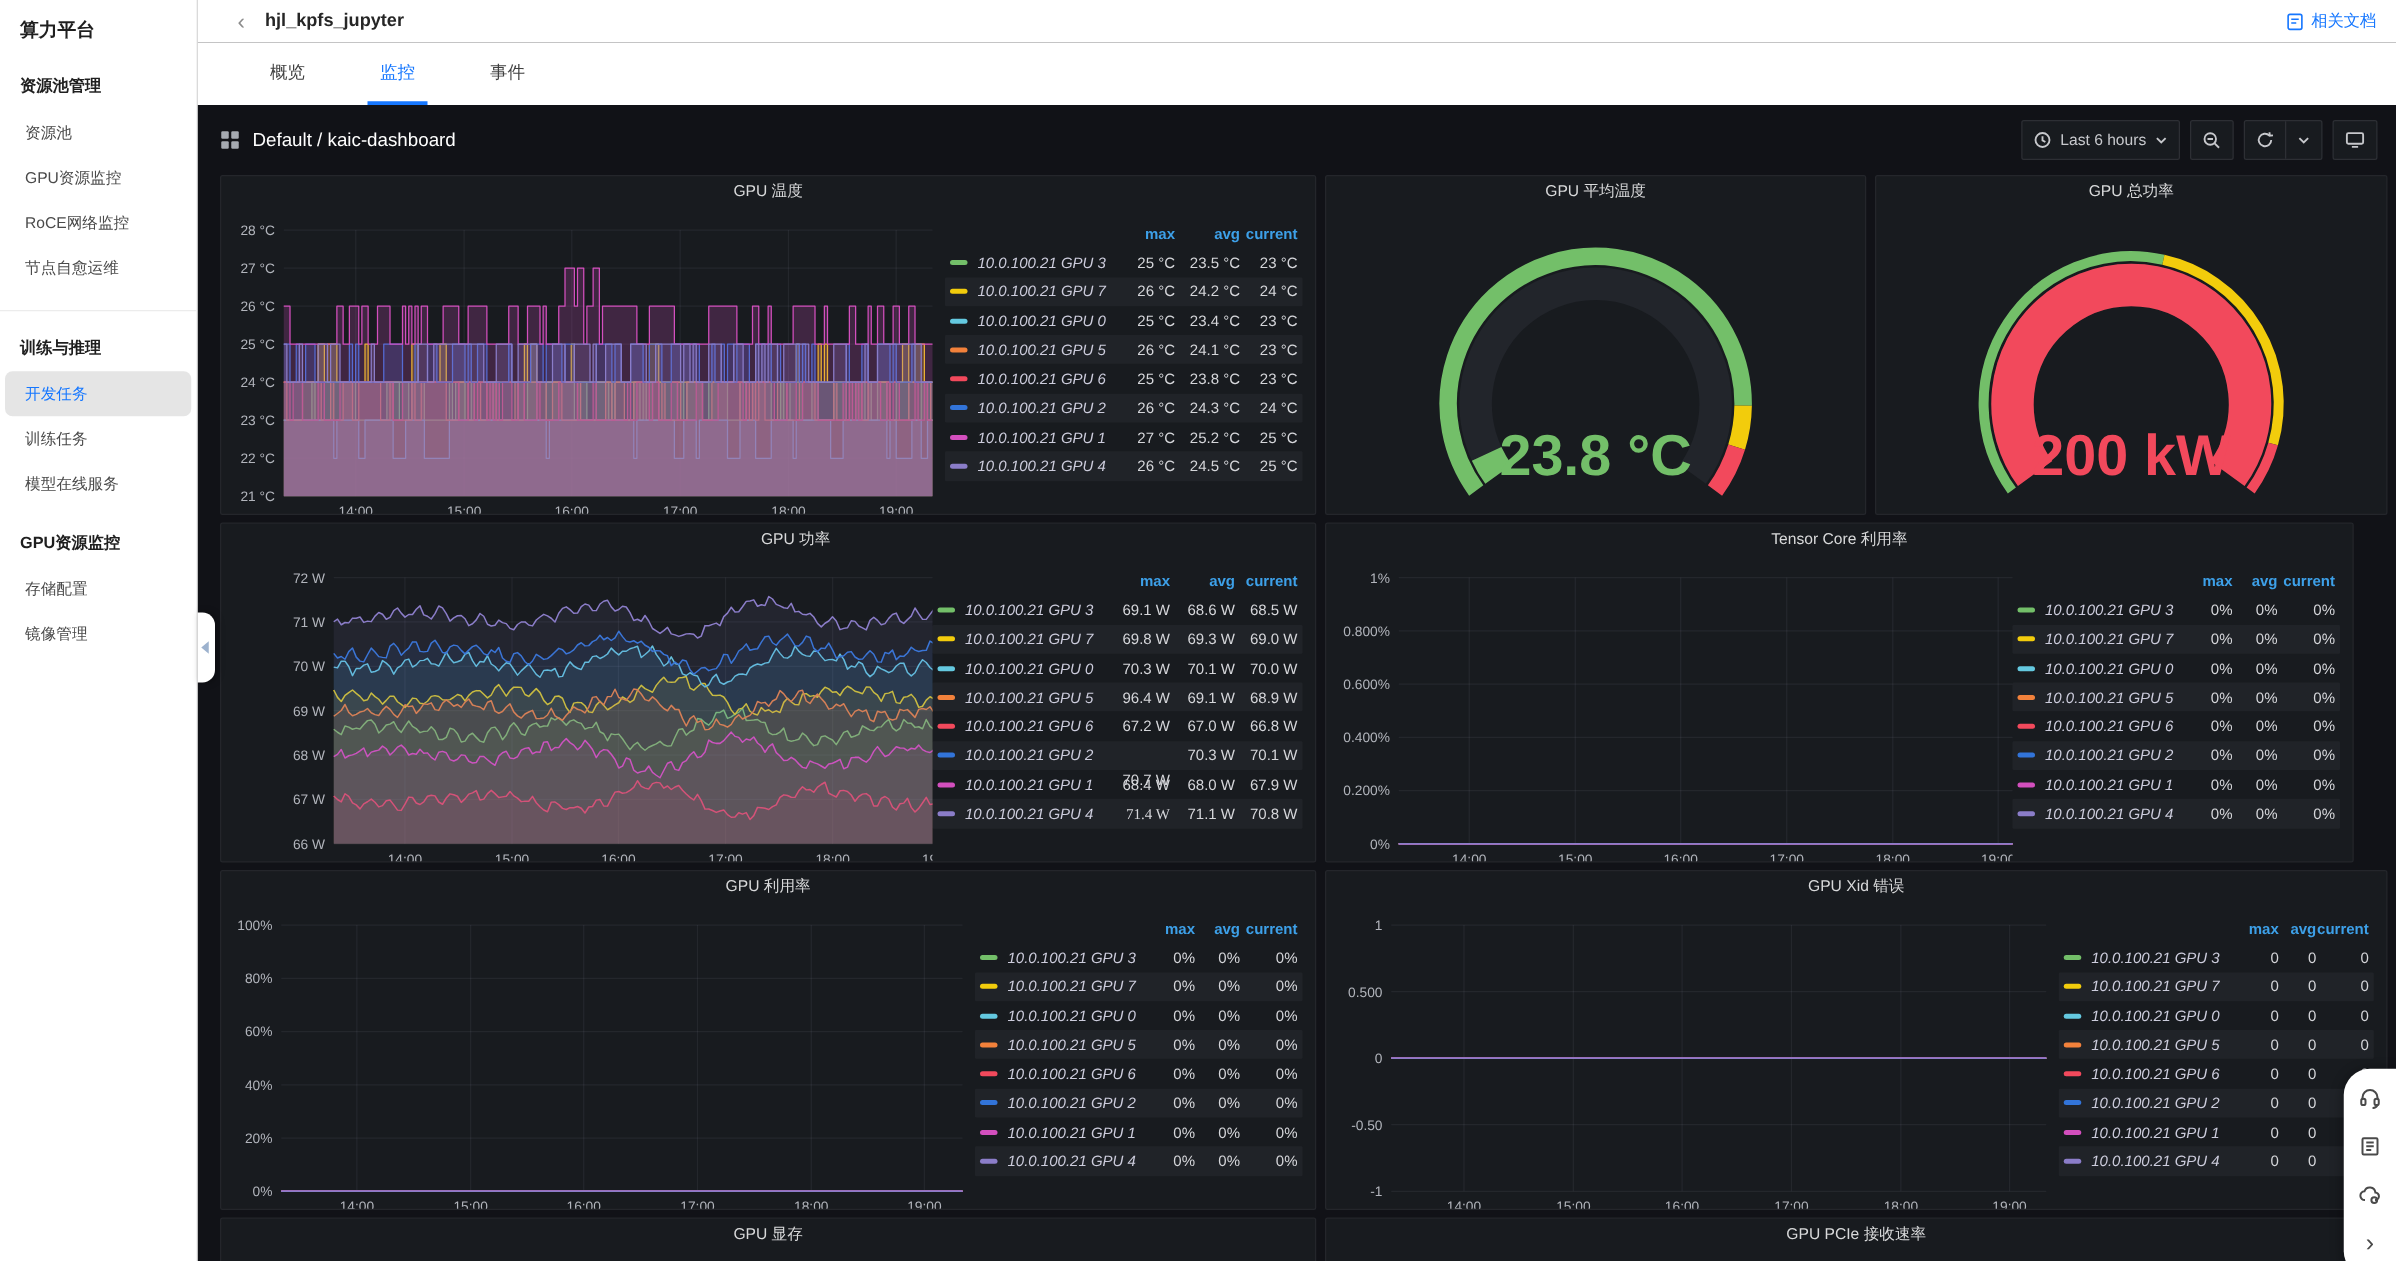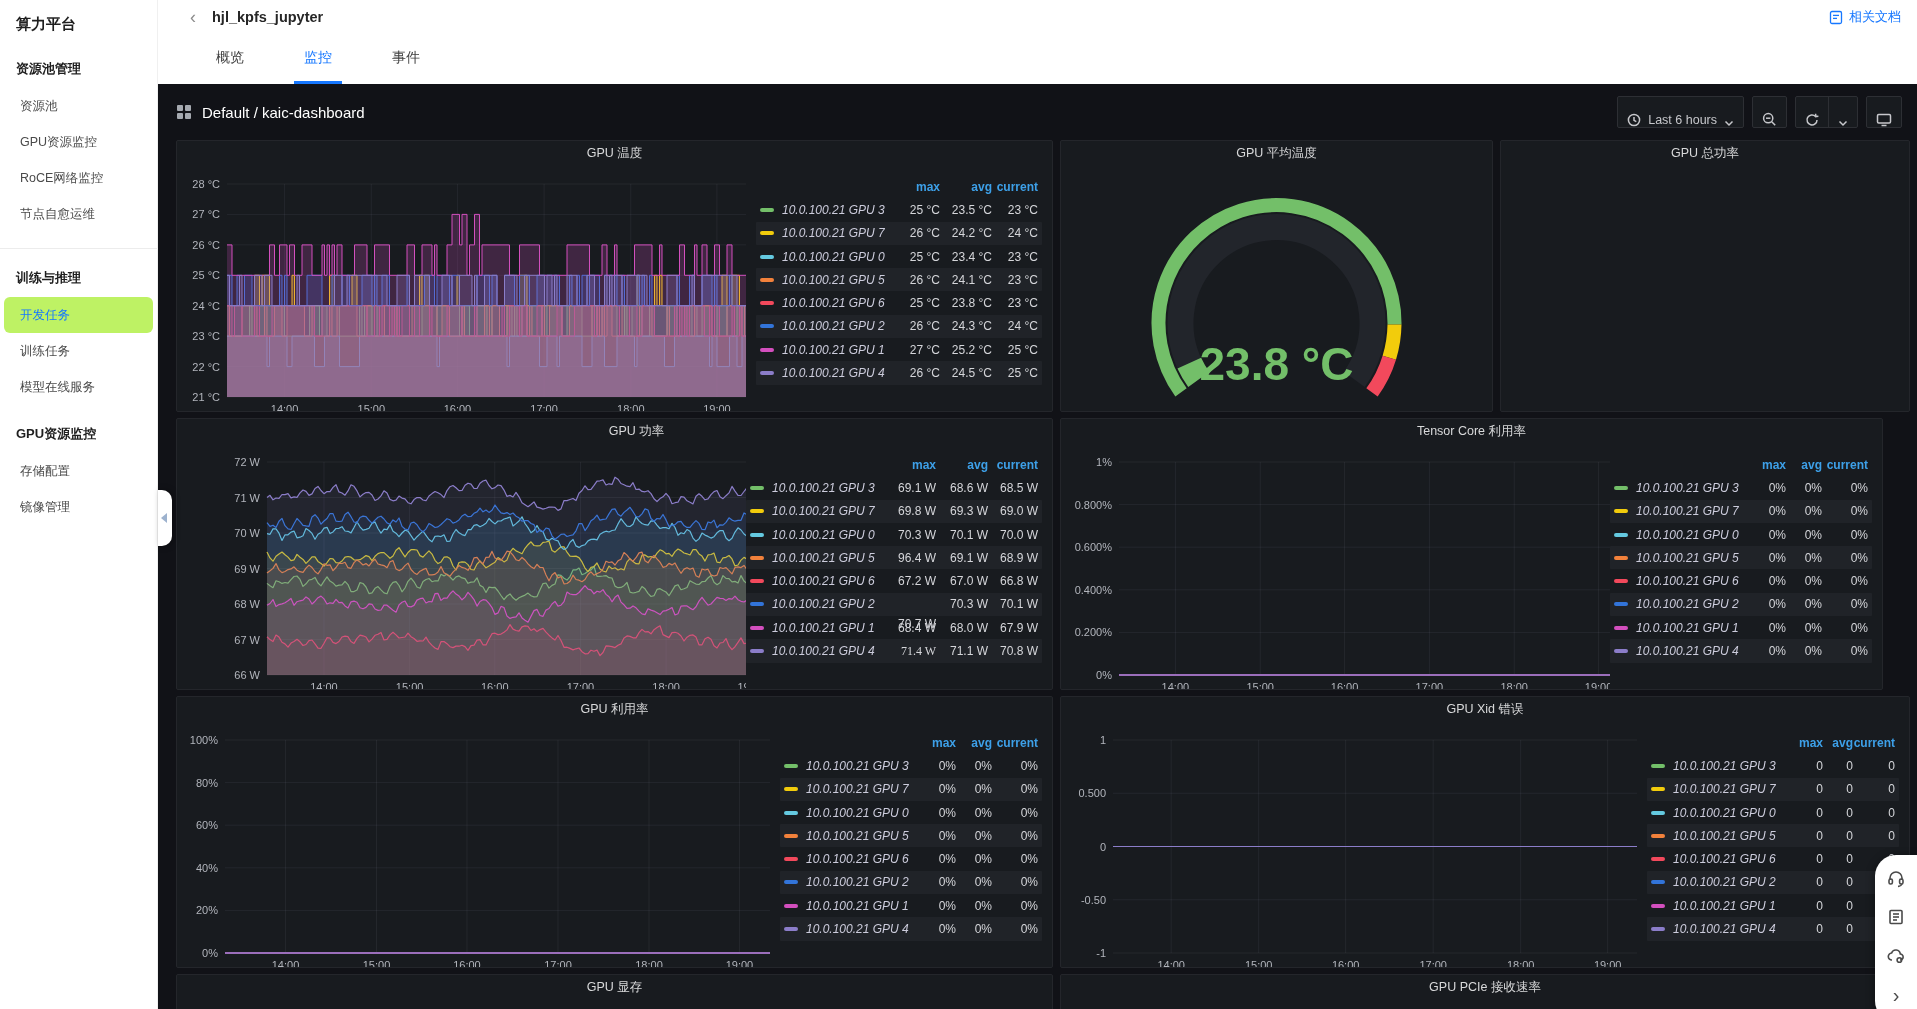--- a/index.html
+++ b/index.html
@@ -8,21 +8,21 @@
   body { display:flex; }
 
   
   .sidebar { width:158px; height:100%; background:#fff; flex:none; position:relative; z-index:5;
              border-right:1px solid #f0f0f0; }
   .side-title { font-size:15px; font-weight:700; color:#1f1f1f; padding:15px 16px 6px; }
   .side-section-label { font-size:13px; font-weight:700; color:#1f1f1f; padding:20px 16px 10px; }
   .side-divider { border-top:1px solid #ececec; margin-top:16px; }
   .side-item { font-size:12.5px; color:#4a4a4a; height:36px; display:flex; align-items:center;
                padding-left:16px; margin:0 4px; border-radius:6px; cursor:pointer; }
-  .side-item.active { background:#bef264; color:#1677FF; }
+  .side-item.active { background:#e5e5e5; color:#1677FF; }
 
   
   .collapse-handle { position:absolute; left:158px; top:490px; width:14px; height:56px;
                      background:#fff; border-radius:0 10px 10px 0; z-index:6;
                      box-shadow:2px 0 6px rgba(0,0,0,.35); cursor:pointer; }
   .collapse-handle::before { content:""; position:absolute; left:3px; top:23px;
                      border-top:5px solid transparent; border-bottom:5px solid transparent;
                      border-right:6px solid #9DB2CE; }
 
   
@@ -39,21 +39,21 @@
   .tab { font-size:14px; color:#404040; display:flex; align-items:center; padding:0 10px;
          cursor:pointer; border-bottom:3px solid transparent; }
   .tab.active { color:#1677FF; border-bottom-color:#1677FF; }
 
   
   .dashboard { flex:1; background:#111217; overflow:hidden; }
   .dash-header { height:56px; display:flex; align-items:center; padding:0 15px 0 18px; }
   .dash-bc { display:flex; align-items:center; gap:10px; color:#ffffff; font-size:15px; font-weight:500; cursor:pointer; }
   .dash-toolbar { margin-left:auto; display:flex; align-items:center; gap:8px; }
   .tbtn { height:32px; background:#181B1F; border:1px solid #2D2F34; border-radius:2px;
-          display:flex; align-items:flex-end; color:#C7C8CC; font-size:12.5px; padding:0 9px;
+          display:flex; align-items:center; color:#C7C8CC; font-size:12.5px; padding:0 9px;
           gap:7px; cursor:pointer; }
   .tbtn .sep { width:1px; align-self:stretch; background:#2D2F34; margin:0 2px; }
   .ticon { stroke:#C7C8CC; fill:none; stroke-width:1.5; }
 
   .panel-grid { display:flex; flex-wrap:wrap; gap:6px 7px; padding:0 7px 0 18px; }
   .panel { background:#181B1F; border:1px solid #24262B; border-radius:2px;
            display:flex; flex-direction:column; overflow:hidden; flex:none; }
   .panel-title { height:24px; display:flex; align-items:center; justify-content:center;
                  font-size:12.5px; color:#D8D9DA; cursor:pointer; flex:none; }
   .panel-body { flex:1; display:flex; padding:10px 6px 4px 6px; min-height:0; }
@@ -293,20 +293,32 @@
                 <path d="M322.3 182.7 A118 118 0 0 1 305.0 217.4" fill="none" stroke="#F2495C" stroke-width="14"></path>
                 <path d="M131.8 204.4 A96 96 0 1 1 287.2 204.4" fill="none" stroke="#22252B" stroke-width="26"></path>
                 <path d="M131.8 204.4 A96 96 0 0 1 122.3 188.1" fill="none" stroke="#73BF69" stroke-width="26"></path>
                 <text x="209.5" y="205" text-anchor="middle" font-size="46" font-weight="700" fill="#73BF69">23.8 °C</text>
               </svg>
             </div>
           </div>
         </div>
         <div class="panel" style="width: 410px; height: 272px;">
           <div class="panel-title">GPU 总功率</div>
+          <div class="panel-body">
+            <div class="gauge-wrap">
+              <svg width="396" height="238">
+                <path d="M102.5 217.4 A118 118 0 0 1 223.7 32.8" fill="none" stroke="#73BF69" stroke-width="8"></path>
+                <path d="M223.7 32.8 A118 118 0 0 1 311.5 180.2" fill="none" stroke="#F2CC0C" stroke-width="8"></path>
+                <path d="M311.5 180.2 A118 118 0 0 1 293.5 217.4" fill="none" stroke="#F2495C" stroke-width="8"></path>
+                <path d="M121.1 203.8 A95 95 0 1 1 274.9 203.8" fill="none" stroke="#22252B" stroke-width="34"></path>
+                <path d="M121.1 203.8 A95 95 0 1 1 274.9 203.8" fill="none" stroke="#F2495C" stroke-width="34"></path>
+                <text x="198" y="205" text-anchor="middle" font-size="46" font-weight="700" fill="#F2495C">200 kW</text>
+              </svg>
+            </div>
+          </div>
         </div>
         <div class="panel" style="width: 877px; height: 272px; padding-left: 44px;">
           <div class="panel-title">GPU 功率</div>
           <div class="panel-body">
             <svg width="563" height="244">
               <line x1="40" y1="9" x2="553" y2="9" stroke="rgba(204,204,220,0.07)" stroke-width="1"></line>
               <text x="33" y="13" text-anchor="end" font-size="11" fill="#B2B5BC">72 W</text>
               <line x1="40" y1="44.5" x2="553" y2="44.5" stroke="rgba(204,204,220,0.07)" stroke-width="1"></line>
               <text x="33" y="48.5" text-anchor="end" font-size="11" fill="#B2B5BC">71 W</text>
               <line x1="40" y1="80" x2="553" y2="80" stroke="rgba(204,204,220,0.07)" stroke-width="1"></line>

